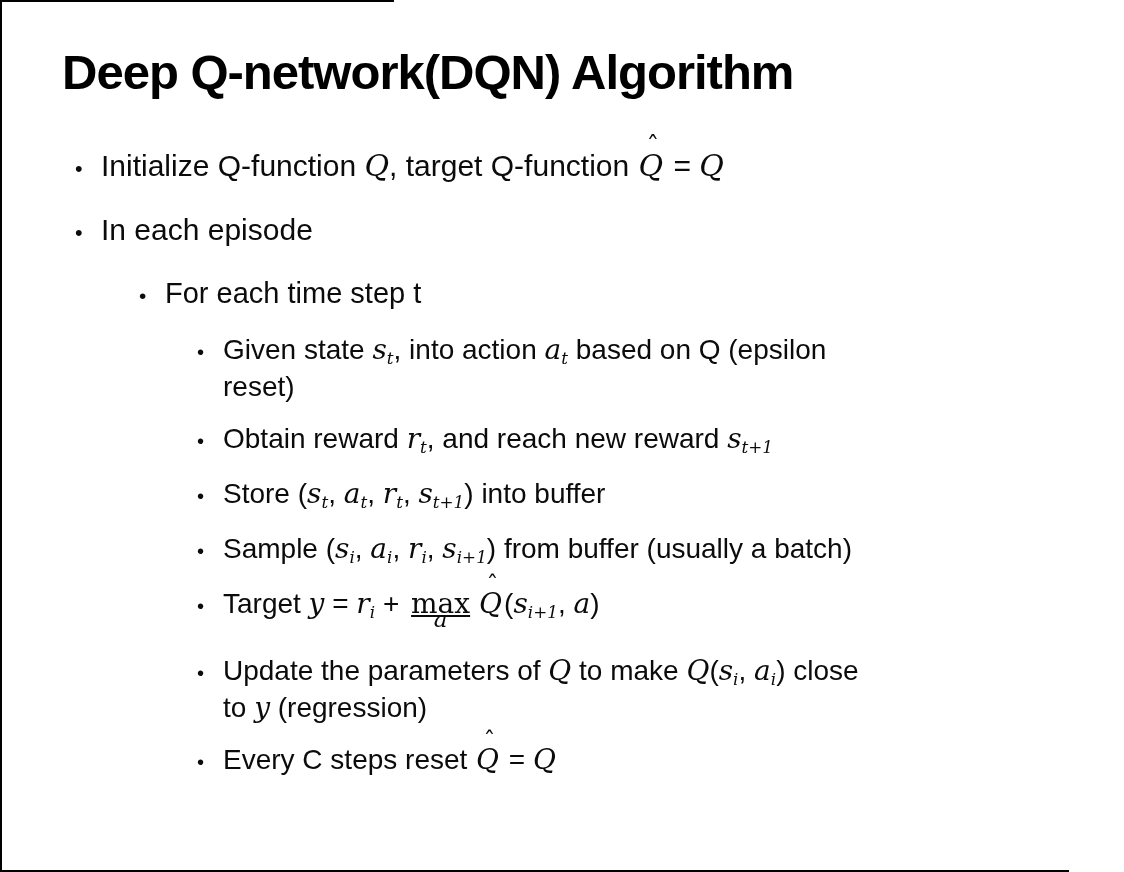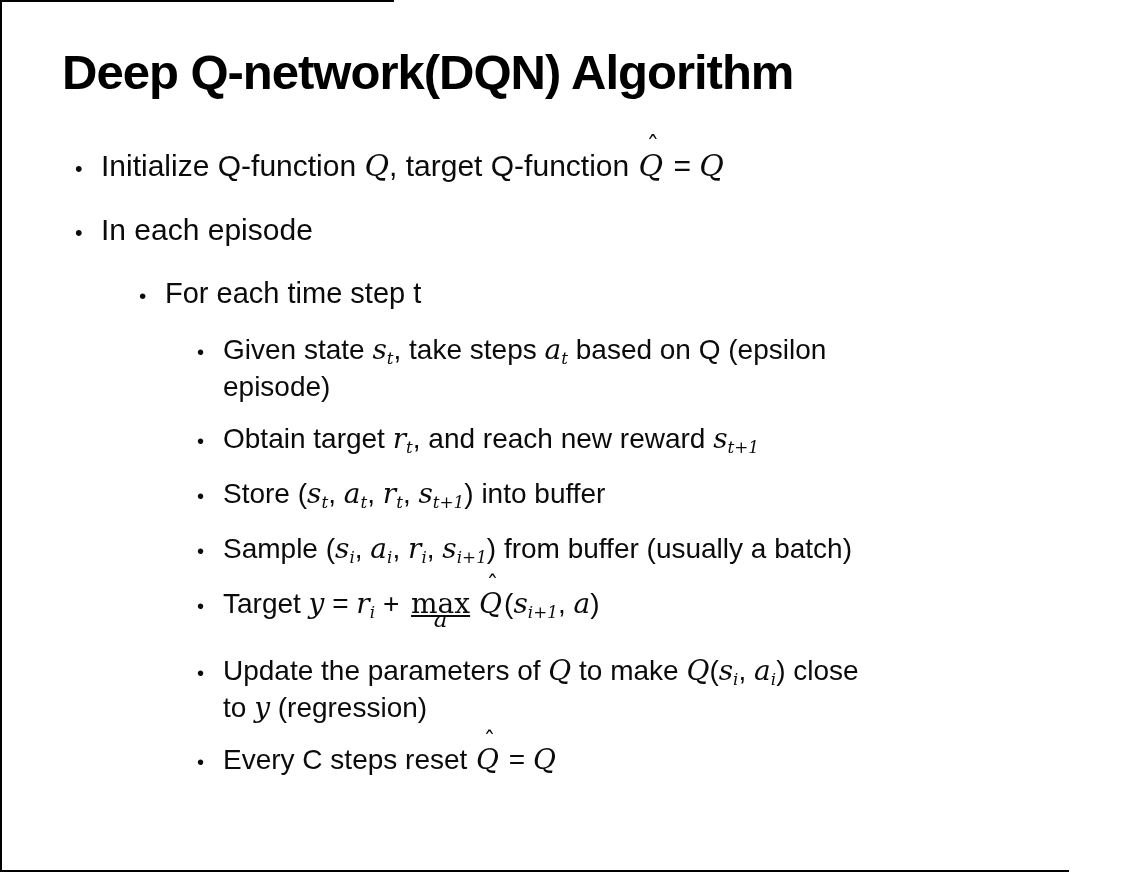--- a/index.html
+++ b/index.html
@@ -106,25 +106,25 @@
       <div class="bullet level1">
         <span class="marker">•</span>
         <span class="content"><span class="text">In each episode</span></span>
       </div>
       <div class="bullet level2">
         <span class="marker">•</span>
         <span class="content"><span class="text">For each time step t</span></span>
       </div>
       <div class="bullet level3">
         <span class="marker">•</span>
-        <span class="content"><span class="text">Given state </span><span class="math">s<sub>t</sub></span><span class="text">, take steps </span><span class="math">a<sub>t</sub></span><span class="text"> based on Q (epsilon</span><br><span class="text">episode)</span></span>
+        <span class="content"><span class="text">Given state </span><span class="math">s<sub>t</sub></span><span class="text">, into action </span><span class="math">a<sub>t</sub></span><span class="text"> based on Q (epsilon</span><br><span class="text">reset)</span></span>
       </div>
       <div class="bullet level3">
         <span class="marker">•</span>
-        <span class="content"><span class="text">Obtain target </span><span class="math">r<sub>t</sub></span><span class="text">, and reach new reward </span><span class="math">s<sub>t+1</sub></span></span>
+        <span class="content"><span class="text">Obtain reward </span><span class="math">r<sub>t</sub></span><span class="text">, and reach new reward </span><span class="math">s<sub>t+1</sub></span></span>
       </div>
       <div class="bullet level3">
         <span class="marker">•</span>
         <span class="content"><span class="text">Store (</span><span class="math">s<sub>t</sub></span><span class="text">, </span><span class="math">a<sub>t</sub></span><span class="text">, </span><span class="math">r<sub>t</sub></span><span class="text">, </span><span class="math">s<sub>t+1</sub></span><span class="text">) into buffer</span></span>
       </div>
       <div class="bullet level3">
         <span class="marker">•</span>
         <span class="content"><span class="text">Sample (</span><span class="math">s<sub>i</sub></span><span class="text">, </span><span class="math">a<sub>i</sub></span><span class="text">, </span><span class="math">r<sub>i</sub></span><span class="text">, </span><span class="math">s<sub>i+1</sub></span><span class="text">) from buffer (usually a batch)</span></span>
       </div>
       <div class="bullet level3 has-under">

